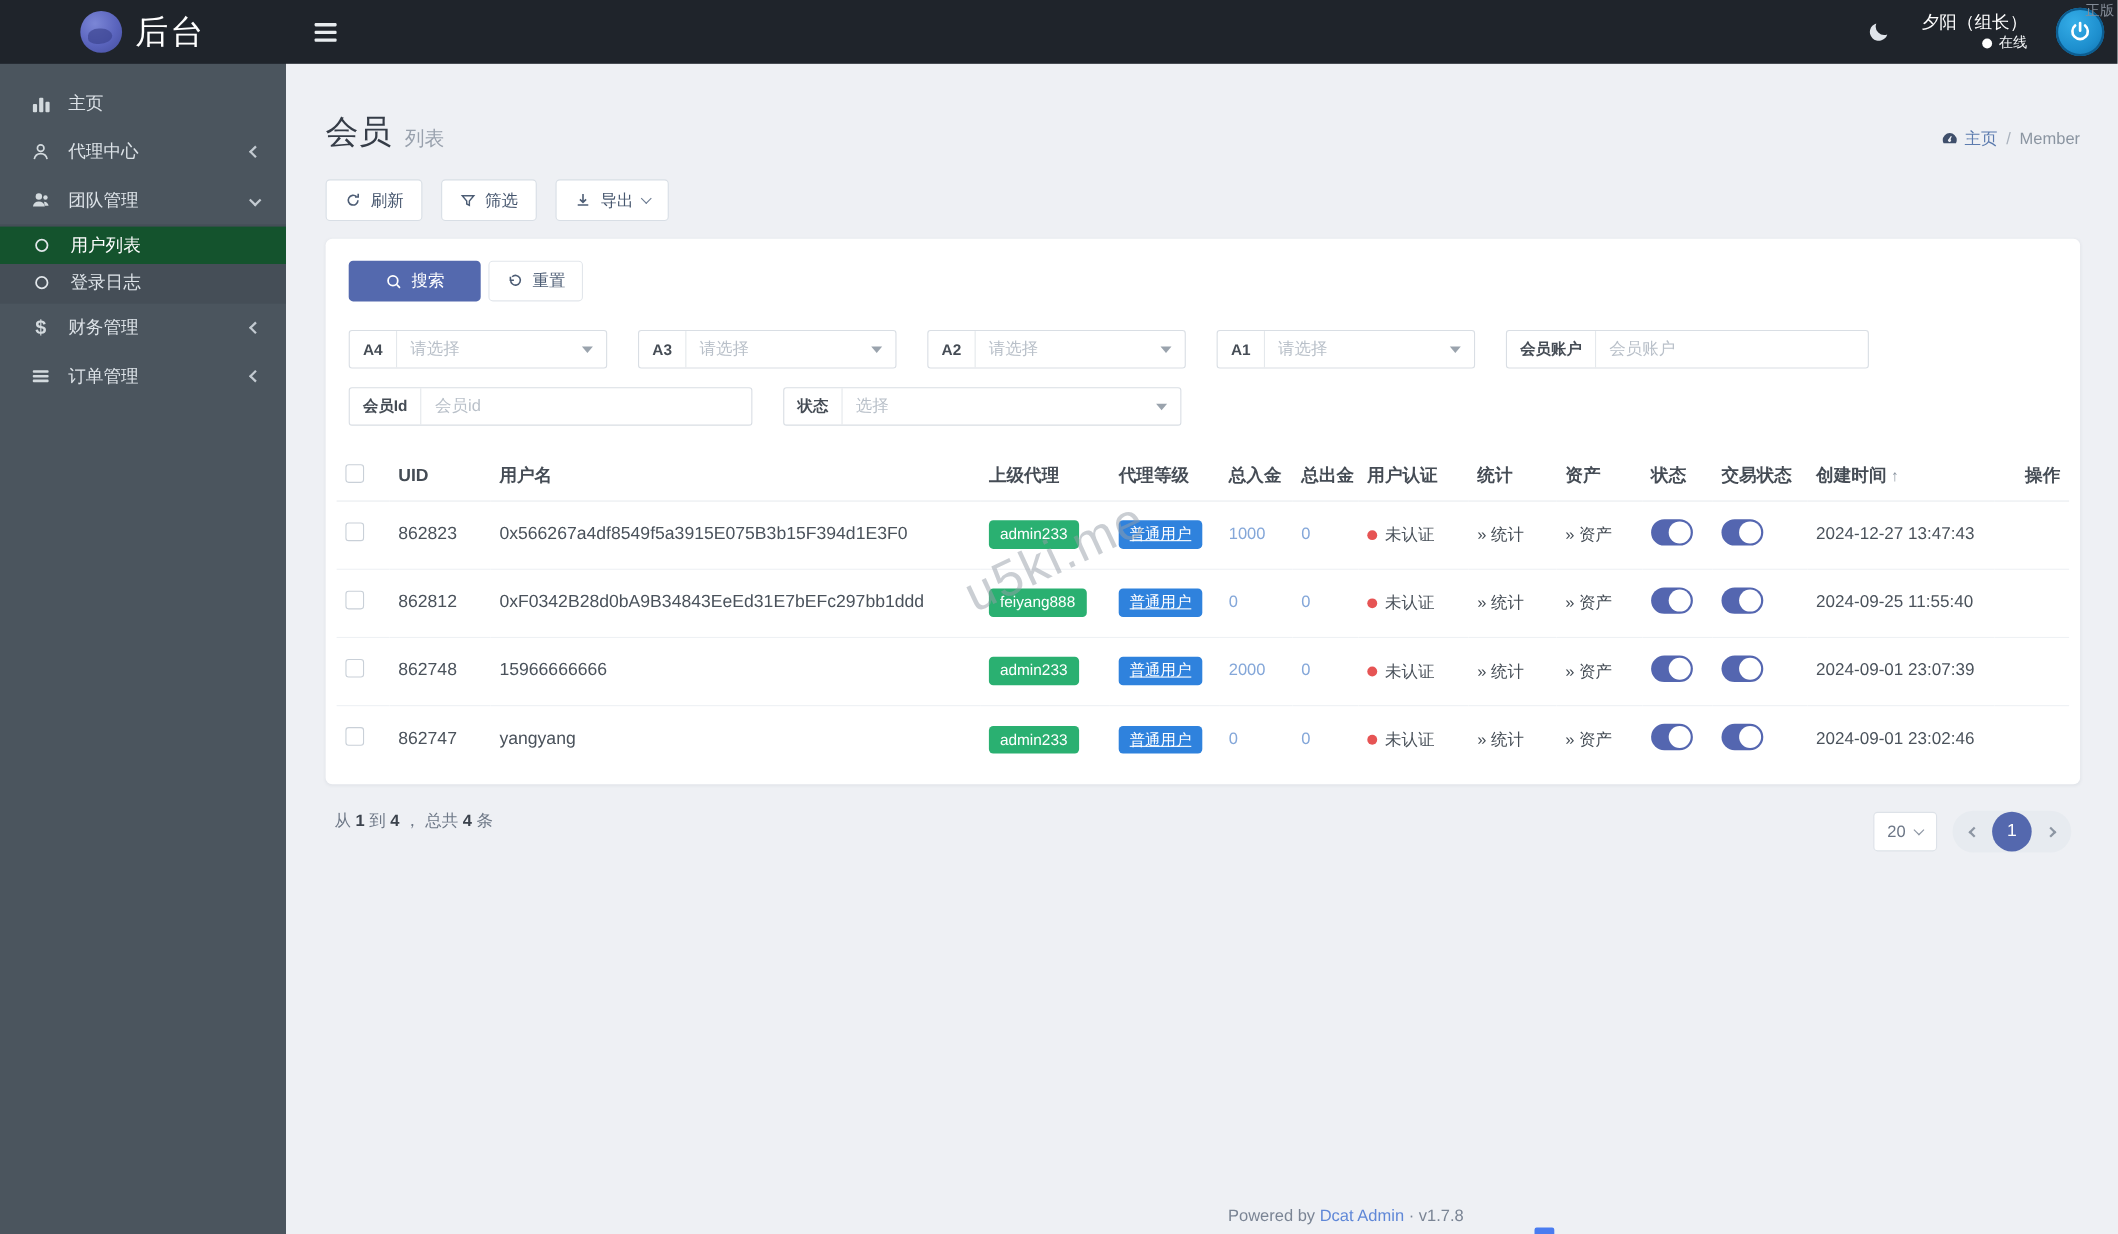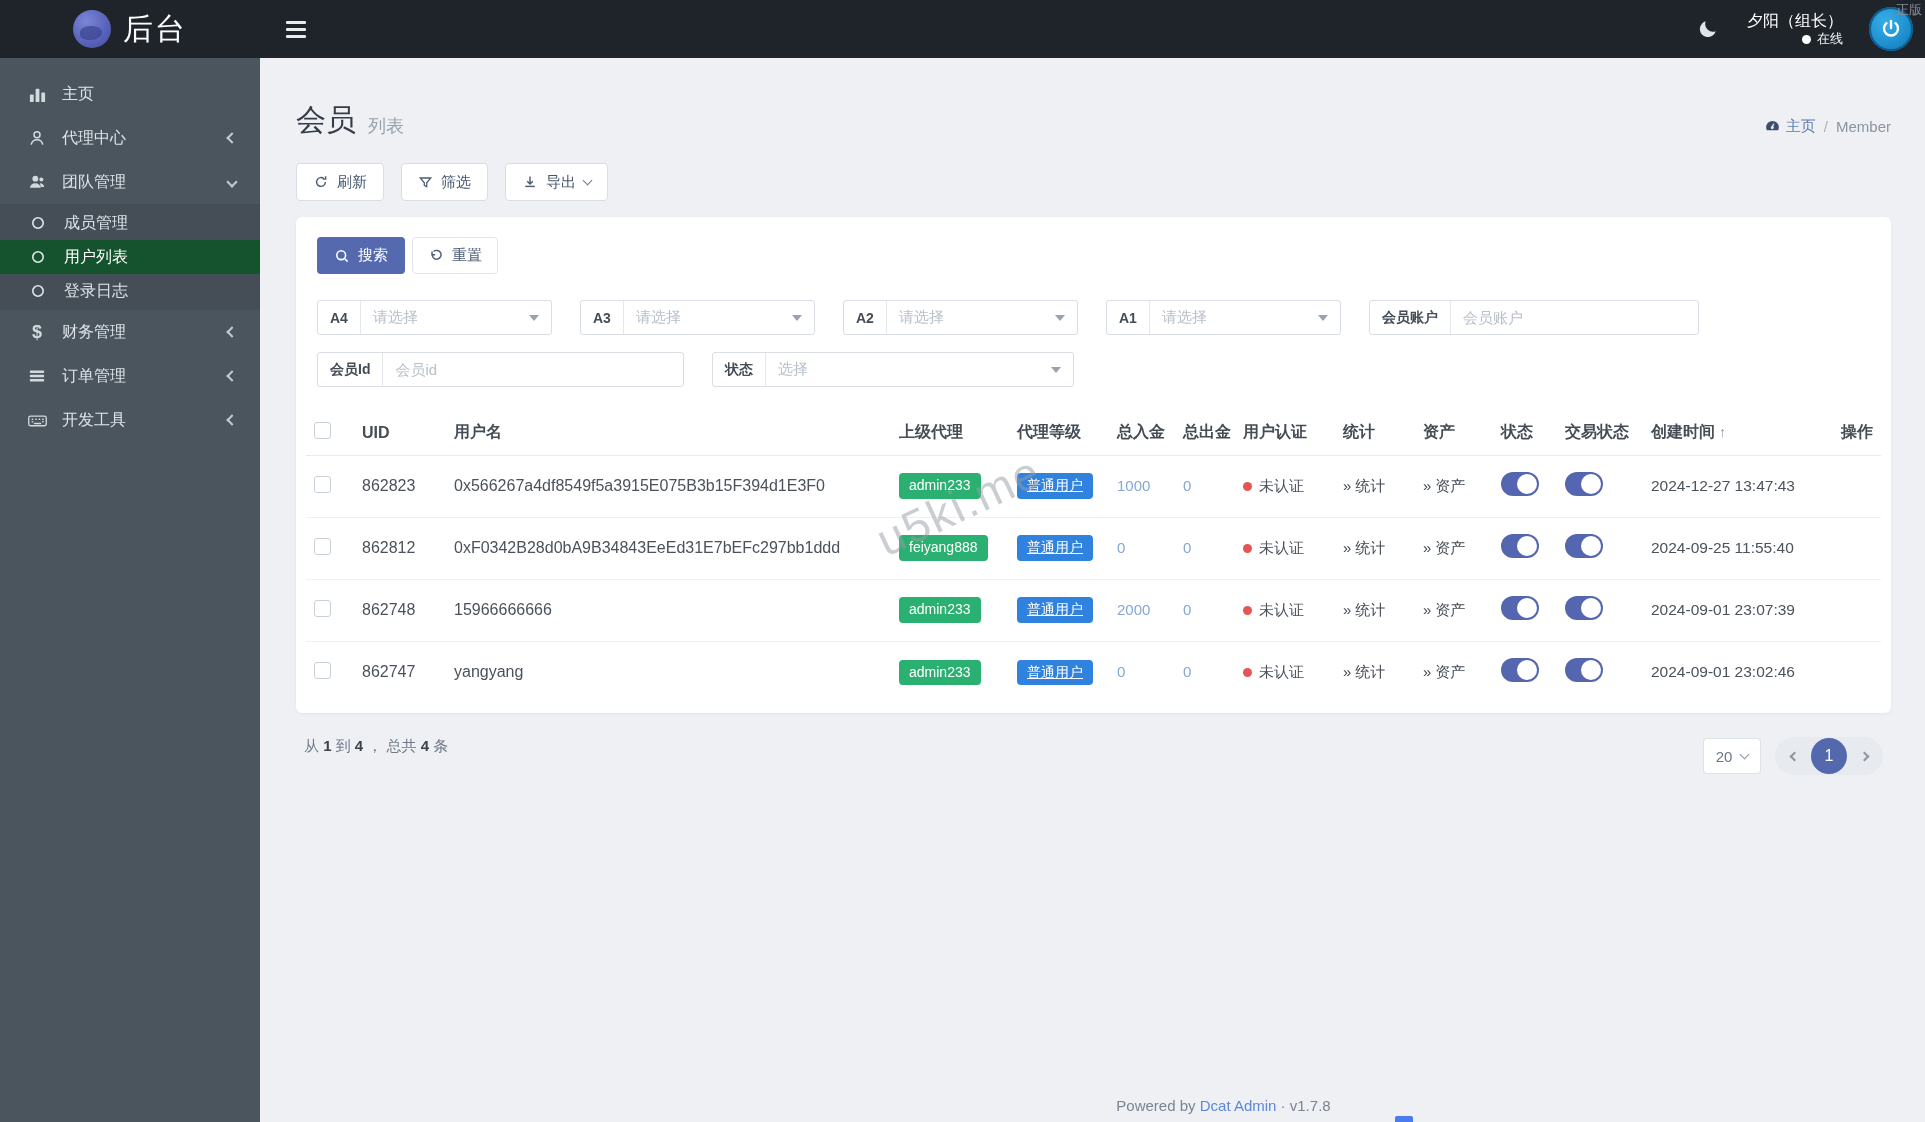--- a/index.html
+++ b/index.html
@@ -53,21 +53,21 @@
 
   .toolbar-row { margin-top:22px; display:flex; align-items:center; }
   .btn-ghost { height:38px; background:#fff; border:1px solid #d8dee5; border-radius:4px; color:#46566e; font-size:15px; display:inline-flex; align-items:center; gap:8px; padding:0 16px; cursor:pointer; }
   .btn-ghost + .btn-ghost { margin-left:17px; }
   .export-btn { margin-left:auto; }
   .caret-down { width:7px; height:7px; border-right:1.6px solid #6b7a90; border-bottom:1.6px solid #6b7a90; transform:rotate(45deg); margin-top:-3px; }
 
   
   .card { margin-top:16px; background:#fff; border-radius:6px; box-shadow:0 1px 3px rgba(40,50,70,.06); padding:20px 10px 10px 10px; }
   .search-row { display:flex; align-items:center; gap:7px; margin:0 11px 26px 11px; }
-  .btn-primary { height:37px; background:#5469ae; border:none; border-radius:4px; color:#fff; font-size:15px; display:inline-flex; align-items:center; gap:8px; padding:0 17px; cursor:pointer; }
+  .btn-primary { height:37px; background:#5469ae; border:none; border-radius:4px; color:#fff; font-size:15px; display:inline-flex; align-items:center; gap:8px; padding:0 33px; cursor:pointer; }
   .btn-reset { height:37px; background:#fff; border:1px solid #e2e6eb; border-radius:4px; color:#4c5c74; font-size:15px; display:inline-flex; align-items:center; gap:8px; padding:0 15px; cursor:pointer; }
 
   .filter-row { display:flex; gap:28px; margin:0 11px 17px 11px; }
   .fbox { height:35px; border:1px solid #d9dee4; border-radius:3px; background:#fff; display:flex; align-items:center; position:relative; }
   .fbox .flabel { padding:0 12px; font-size:14px; font-weight:bold; color:#454c55; border-right:1px solid #e4e8ec; height:100%; display:flex; align-items:center; white-space:nowrap; }
   .fbox .fvalue { padding:0 12px; font-size:15px; color:#b9c0c9; flex:1; white-space:nowrap; overflow:hidden; }
   .fbox input { border:none; outline:none; flex:1; padding:0 12px; font-size:15px; color:#4a525b; background:transparent; min-width:0; }
   .fbox input::placeholder { color:#b9c0c9; }
   .fbox .tri { position:absolute; right:12px; width:0; height:0; border-left:5px solid transparent; border-right:5px solid transparent; border-top:6px solid #9aa3ad; }
   .w-select { width:235px; } .w-account { width:330px; } .w-id { width:367px; } .w-status { width:362px; }
@@ -147,28 +147,20 @@
               <circle cx="10" cy="8" r="3.5"></circle>
               <path d="M3.5 19c.6-3.6 3-5.5 6.5-5.5s5.9 1.9 6.5 5.5z"></path>
               <circle cx="17.2" cy="9" r="2.4"></circle>
               <path d="M15.6 13.6c2.9.2 4.6 1.7 5 4.4h-4.2z"></path>
             </svg>
         </span>
         <span class="ni-label">团队管理</span>
         <span class="chev down"></span>
       </div>
       <div class="submenu">
-        <div class="sub-item">
-          <span class="ni-icon">
-            <svg viewBox="0 0 20 20" width="16" height="16" fill="none" stroke="#e1e6ea" stroke-width="2">
-                <circle cx="10" cy="10" r="6.5"></circle>
-              </svg>
-          </span>
-          <span class="ni-label">成员管理</span>
-        </div>
         <div class="sub-item active">
           <span class="ni-icon">
             <svg viewBox="0 0 20 20" width="16" height="16" fill="none" stroke="#e1e6ea" stroke-width="2">
                 <circle cx="10" cy="10" r="6.5"></circle>
               </svg>
           </span>
           <span class="ni-label">用户列表</span>
         </div>
         <div class="sub-item">
           <span class="ni-icon">
@@ -186,30 +178,20 @@
       </div>
       <div class="nav-item">
         <span class="ni-icon">
           <svg viewBox="0 0 20 20" width="18" height="18" fill="#d3dade">
               <rect x="2" y="4" width="16" height="2.6" rx="1"></rect>
               <rect x="2" y="8.7" width="16" height="2.6" rx="1"></rect>
               <rect x="2" y="13.4" width="16" height="2.6" rx="1"></rect>
             </svg>
         </span>
         <span class="ni-label">订单管理</span>
-        <span class="chev left"></span>
-      </div>
-      <div class="nav-item">
-        <span class="ni-icon">
-          <svg viewBox="0 0 24 24" width="21" height="21" fill="none" stroke="#d3dade" stroke-width="1.5">
-              <rect x="2" y="7" width="20" height="11" rx="2"></rect>
-              <path d="M6 10.5h.5M10 10.5h.5M14 10.5h.5M18 10.5h.5M6 13.5h.5M18 13.5h.5M8.5 15.5h7" stroke-linecap="round" stroke-width="1.7"></path>
-            </svg>
-        </span>
-        <span class="ni-label">开发工具</span>
         <span class="chev left"></span>
       </div>
     </nav>
   </aside>
 
   <div class="main">
     <div class="corner-tag">正版</div>
 
     <header class="topbar">
       <div class="hamburger">

